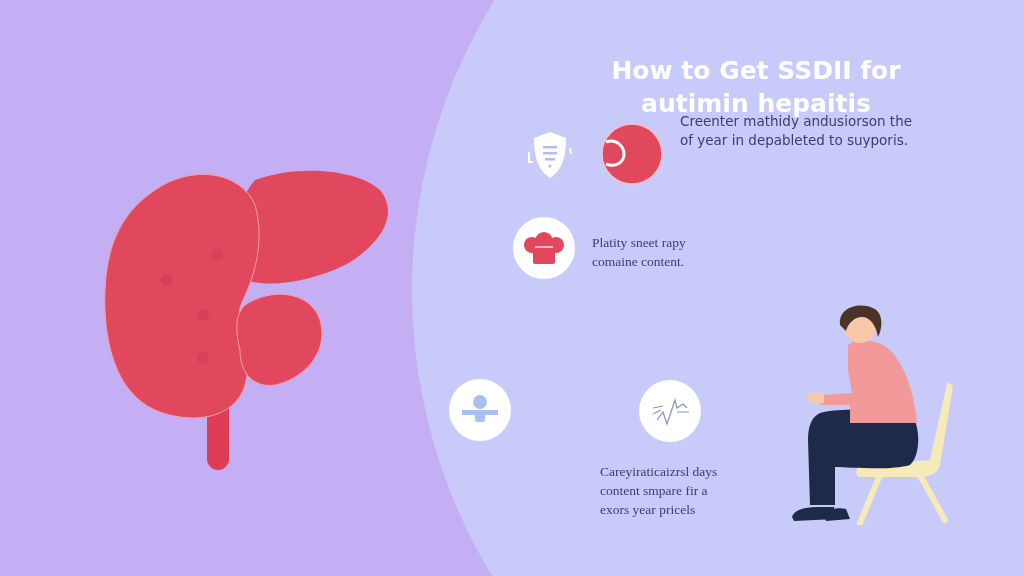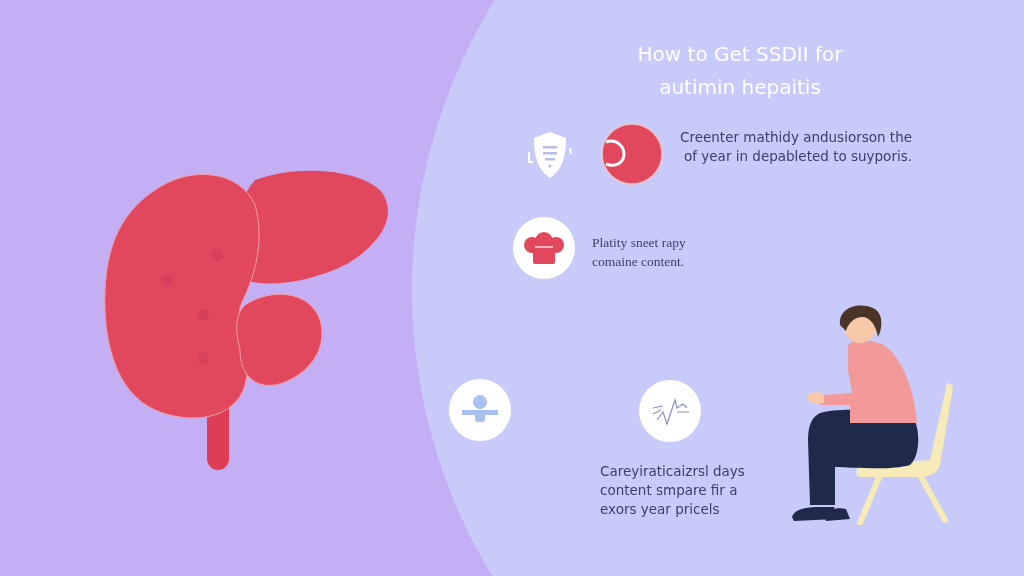--- a/index.html
+++ b/index.html
@@ -9,22 +9,22 @@
       font-family: "DejaVu Sans", "Liberation Sans", sans-serif;
     }
     
     .bg-shape {
       position: absolute; left: 412px; top: -260px;
       width: 1100px; height: 1100px; border-radius: 50%;
       background: #c8cbf9;
     }
     .title {
       position: absolute; left: 560px; top: 38px; width: 360px;
-      text-align: center; color: #ffffff; font-size: 20px; line-height: 33px;
-      font-weight: normal; margin: 0;
+      text-align: center; color: #ffffff; font-size: 25px; line-height: 33px;
+      font-weight: bold; margin: 16px;
     }
     .icon-wrap { position: absolute; }
     .para {
       position: absolute; color: #3a3f66; font-size: 13.5px; line-height: 19px; margin: 0;
     }
     .white-circle {
       position: absolute; border-radius: 50%; background: #ffffff;
     }
     svg { display: block; }
   </style>
@@ -66,21 +66,21 @@
     <path d="M5 24 L5 34 L9 34" stroke="#ffffff" stroke-width="2" fill="none"></path>
     <path d="M46 20 L47 26" stroke="#ffffff" stroke-width="2" fill="none"></path>
   </svg>
 </div>
 <div class="icon-wrap" style="left:600px; top:122px;">
   <svg width="64" height="64" viewBox="0 0 64 64">
     <circle cx="32" cy="32" r="30" fill="#e2485d" stroke="#f7c1c8" stroke-width="1.5"></circle>
     <path d="M6 20 C18 16 24 26 24 32 C24 40 16 46 6 42" fill="none" stroke="#ffffff" stroke-width="3"></path>
   </svg>
 </div>
-<p class="para" style="left:680px; top:128px;text-align:right;">
+<p class="para" style="left:680px; top:112px;">
   <span>Creenter mathidy andusiorson the</span><br>
   <span>of year in depableted to suyporis.</span>
 </p>
 
 <div class="white-circle" style="left:513px; top:217px; width:62px; height:62px;">
   <svg width="62" height="62" viewBox="0 0 62 62">
     <circle cx="19" cy="28" r="8" fill="#e2485d"></circle>
     <circle cx="43" cy="28" r="8" fill="#e2485d"></circle>
     <circle cx="31" cy="24" r="9" fill="#e2485d"></circle>
     <rect x="20" y="28" width="22" height="19" rx="2" fill="#e2485d"></rect>
@@ -99,21 +99,21 @@
     <rect x="26" y="33" width="10" height="10" rx="2" fill="#a9c1f0"></rect>
   </svg>
 </div>
 
 <div class="white-circle" style="left:639px; top:380px; width:62px; height:62px;">
   <svg width="62" height="62" viewBox="0 0 62 62">
     <path d="M14 28 L24 26 M14 34 L22 30 M18 40 L24 32 L28 44 L36 20 L38 28 L44 24 L48 28" fill="none" stroke="#8a93b8" stroke-width="1.2"></path>
     <path d="M38 32 L50 32" stroke="#8a93b8" stroke-width="1"></path>
   </svg>
 </div>
-<p class="para" style="left:600px; top:462px;">
+<p class="para" style="left:600px; top:462px;font-family:Liberation Serif, serif;">
   <span>Careyiraticaizrsl days</span><br>
   <span>content smpare fir a</span><br>
   <span>exors year pricels</span>
 </p>
 
 <div class="icon-wrap" style="left:780px; top:295px;">
   <svg width="190" height="230" viewBox="0 0 190 230">
 
     <path d="M167 88 C172 88 174 92 172 98 L160 170 C158 178 150 182 140 182 L80 182 C75 182 75 172 82 170 L150 165 Z" fill="#f6eab8"></path>
     <path d="M100 180 L80 228" stroke="#f6eab8" stroke-width="6" stroke-linecap="round"></path>

